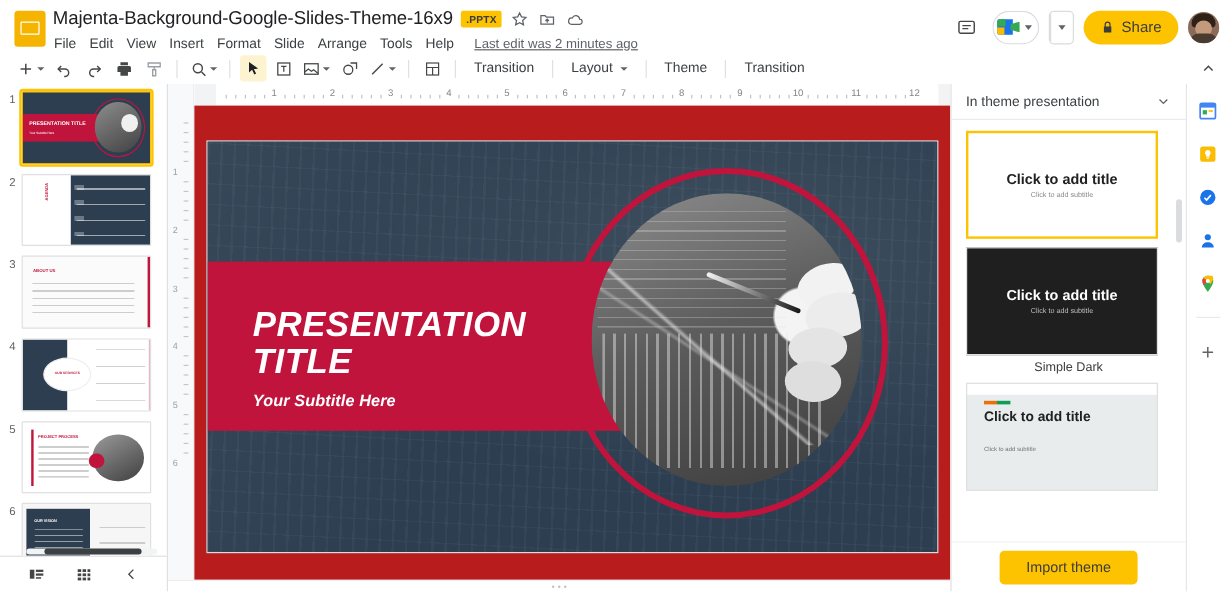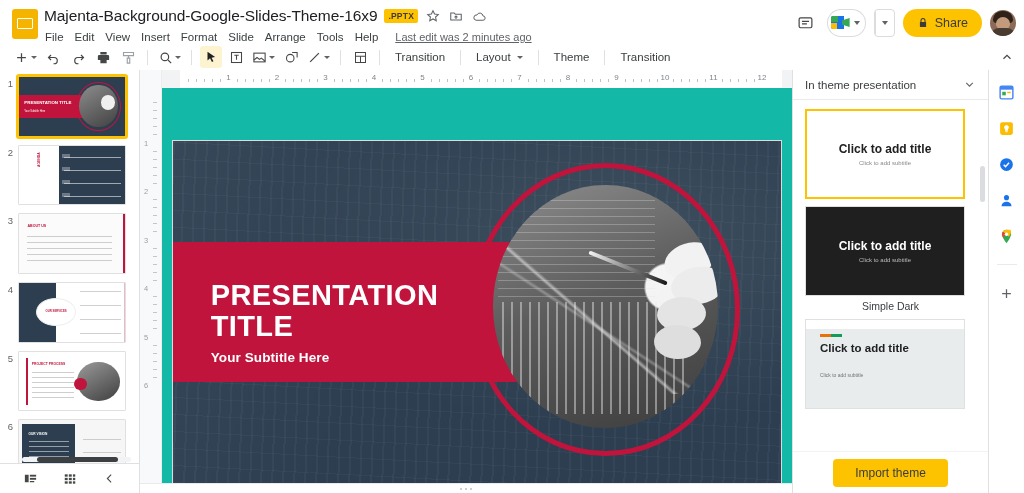--- a/index.html
+++ b/index.html
@@ -74,21 +74,21 @@
   .ruler-corner { width:22px; flex:0 0 22px; background:#f8f9fa; border-right:1px solid #ececec; }
   .ruler-h .track { flex:1 1 auto; position:relative; background:#fff; overflow:hidden; }
   .ruler-h .grayL { position:absolute; left:0; top:0; bottom:0; width:18px; background:#f1f3f4; }
   .ruler-h .grayR { position:absolute; right:0; top:0; bottom:0; width:10px; background:#f1f3f4; }
   .tickH { position:absolute; top:9px; width:1px; height:3px; background:#bdc1c6; }
   .tnumH { position:absolute; top:3px; font-size:8px; color:#80868b; transform:translateX(-50%); }
   .canvas-area { flex:1 1 auto; display:flex; min-height:0; position:relative; }
   .ruler-v { width:22px; flex:0 0 22px; background:#f8f9fa; position:relative; border-right:1px solid #ececec; }
   .tickV { position:absolute; left:13px; width:4px; height:1px; background:#c3c7cb; }
   .tnumV { position:absolute; left:4px; font-size:7.5px; color:#9aa0a6; }
-  .stage { flex:1 1 auto; position:relative; background:#14b8a6; display:flex; align-items:flex-end; justify-content:center; padding-top:6px; overflow:hidden; }
+  .stage { flex:1 1 auto; position:relative; background:#b91c1c; display:flex; align-items:center; justify-content:center; padding-top:6px; overflow:hidden;font-style:italic; }
 
   
   .slide { width:608px; height:342px; background:#2c3e50; position:relative; overflow:hidden; box-shadow:0 0 0 1px #dadce0; }
   .slide .bgphoto { position:absolute; inset:0; background:
       linear-gradient(115deg, rgba(255,255,255,0.05) 0%, rgba(255,255,255,0) 40%),
       repeating-linear-gradient(92deg, rgba(255,255,255,0.035) 0px, rgba(255,255,255,0.035) 2px, rgba(255,255,255,0) 2px, rgba(255,255,255,0) 11px),
       repeating-linear-gradient(3deg, rgba(255,255,255,0.03) 0px, rgba(255,255,255,0.03) 1px, rgba(255,255,255,0) 1px, rgba(255,255,255,0) 17px),
       radial-gradient(ellipse at 72% 30%, rgba(255,255,255,0.09), rgba(255,255,255,0) 55%),
       #2c3e50; }
   .slide .redband { position:absolute; left:0; top:29.5%; width:84%; height:41%; background:#c1143c; }

